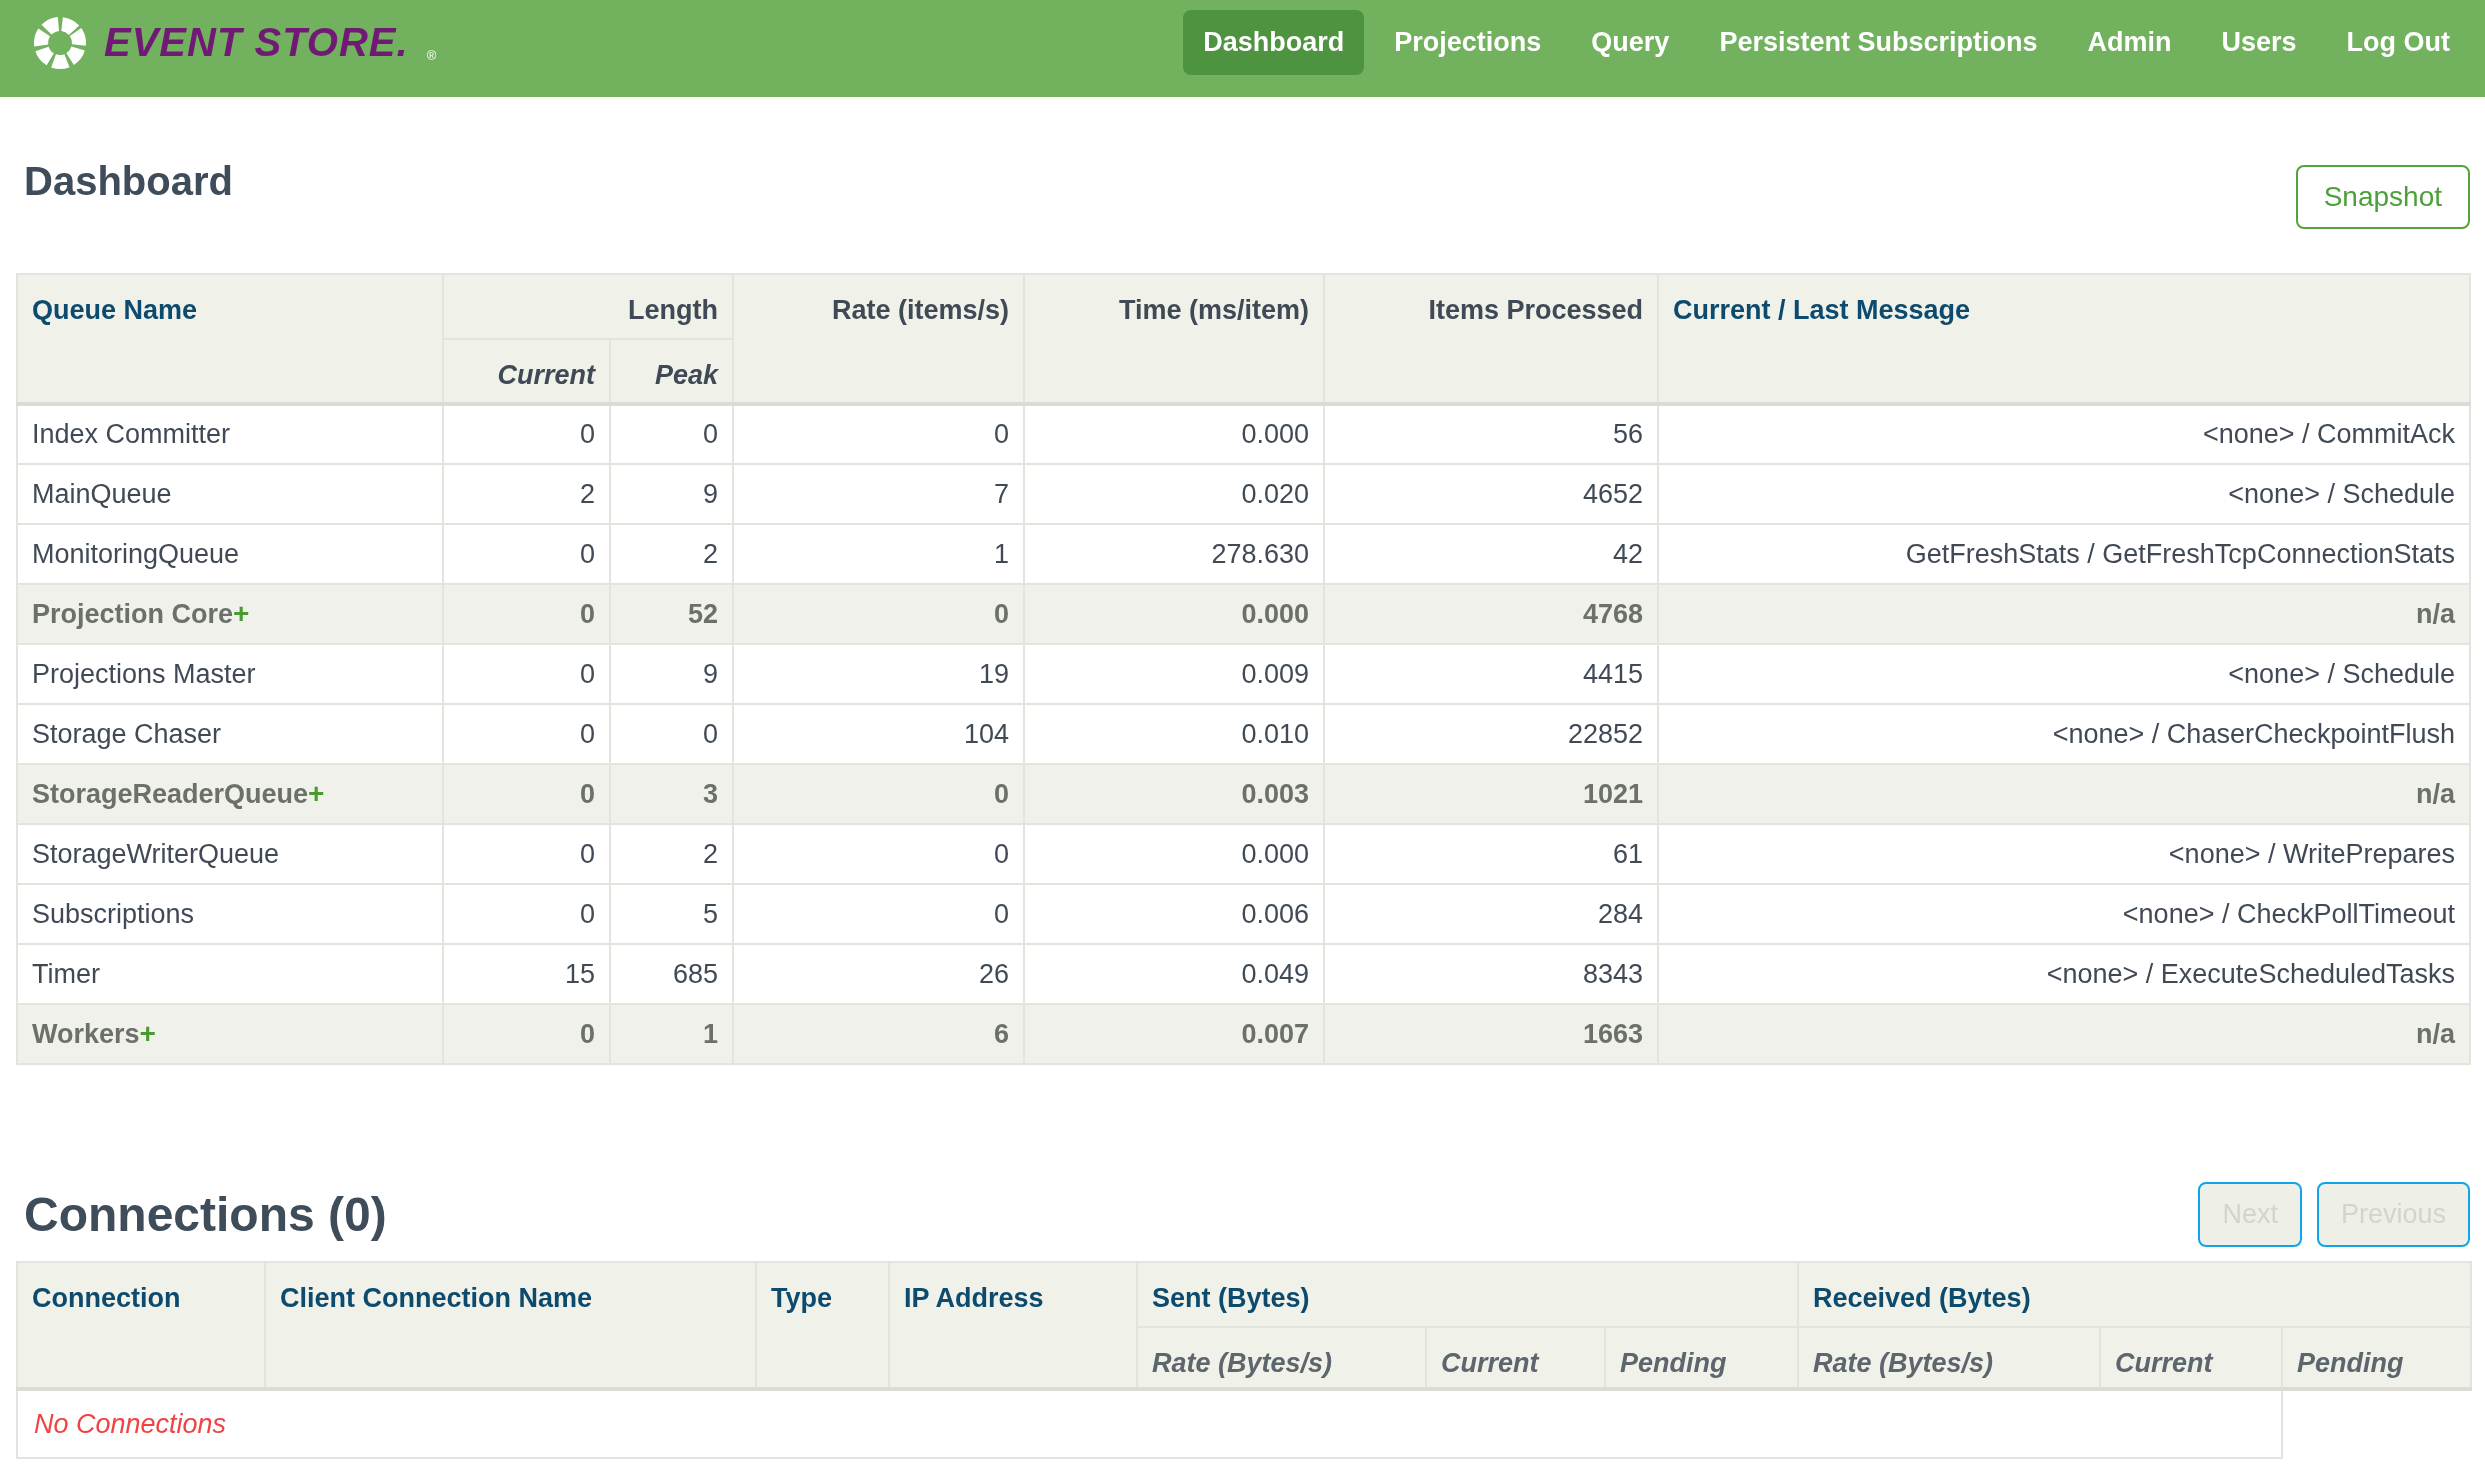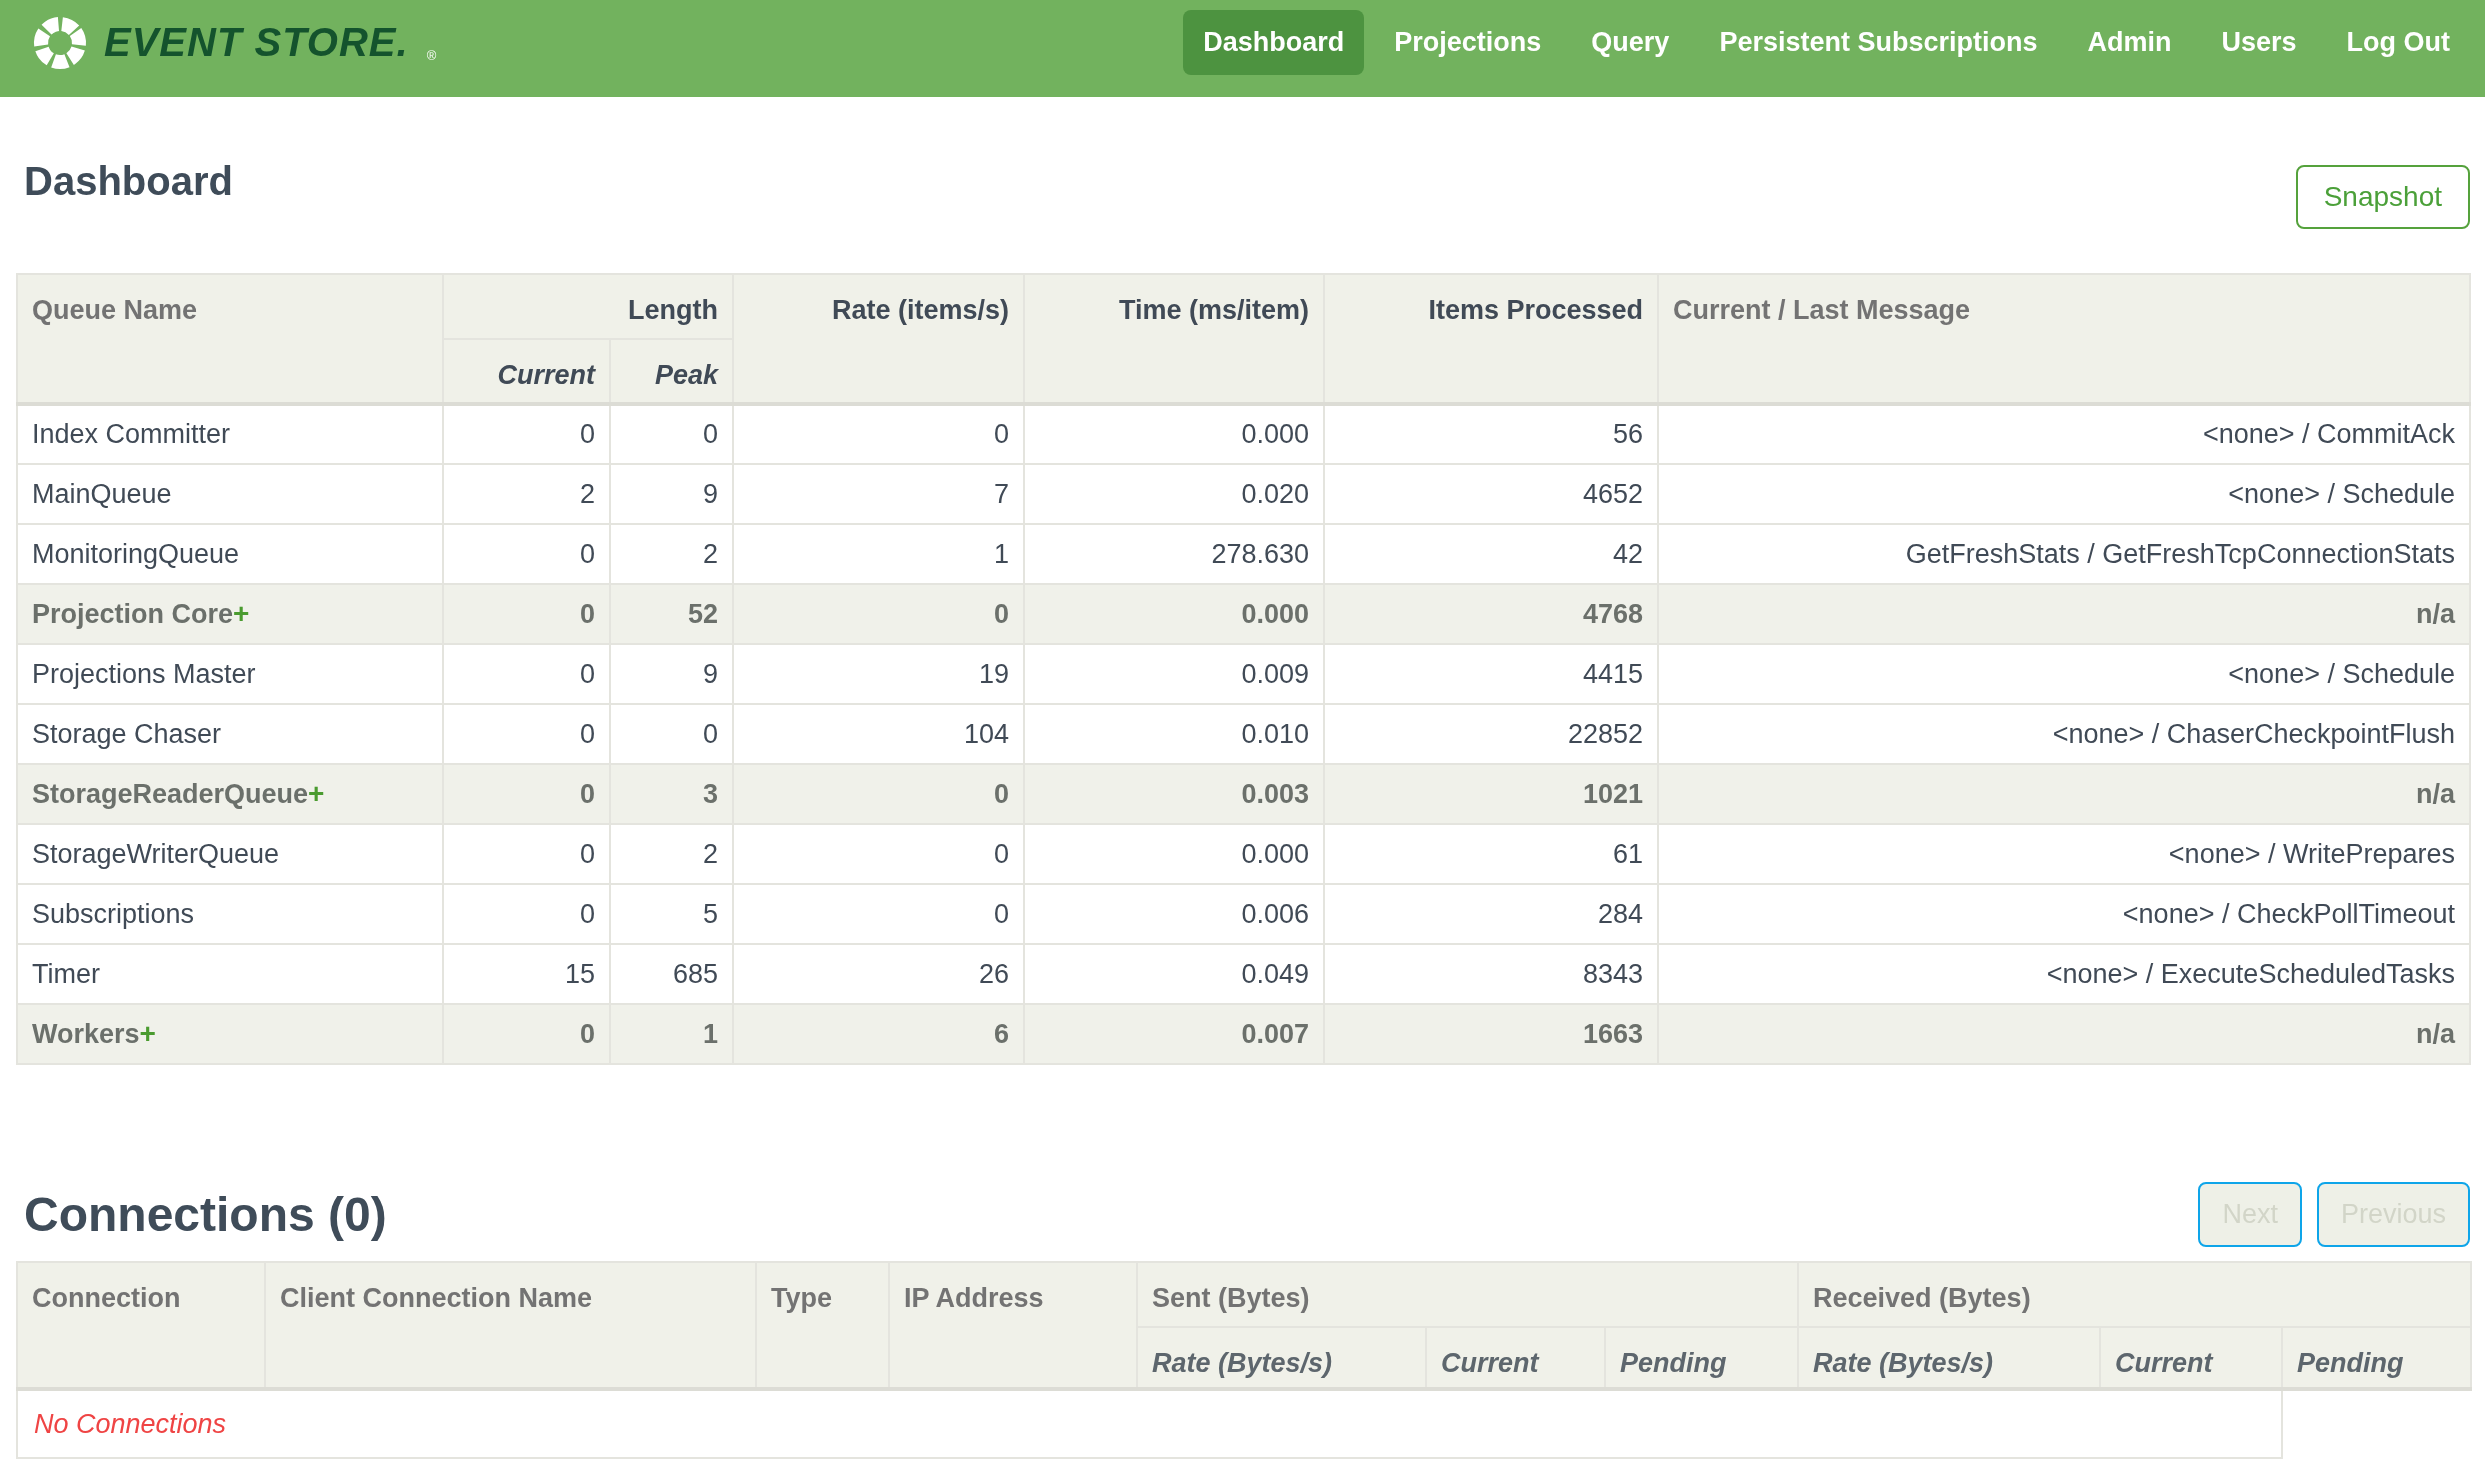--- a/index.html
+++ b/index.html
@@ -21,21 +21,21 @@
     box-sizing: border-box;
   }
   .brand {
     display: flex;
     align-items: center;
     gap: 16px;
     padding-left: 16px;
   }
   .brand-logo { width: 56px; height: 56px; display: block; }
   .brand-name {
-    color: #14532d;
+    color: #701a75;
     font-weight: bold;
     font-style: italic;
     font-size: 40px;
     letter-spacing: 1px;
     white-space: nowrap;
   }
   .brand-reg {
     color: #ffffff;
     font-size: 13px;
     align-self: flex-end;
@@ -88,21 +88,21 @@
     table-layout: fixed;
     font-size: 27px;
   }
   th, td {
     border: 2px solid #e4e4de;
     padding: 0 14px;
     box-sizing: border-box;
   }
   thead th {
     background: #f0f1e9;
-    color: #737373;
+    color: #0c4a6e;
     font-weight: bold;
     text-align: left;
     vertical-align: top;
     padding-top: 20px;
   }
   thead { border-bottom: 4px solid #dcdcd5; }
   .sub-th {
     font-style: italic;
     color: #5d666d;
     font-weight: bold;

